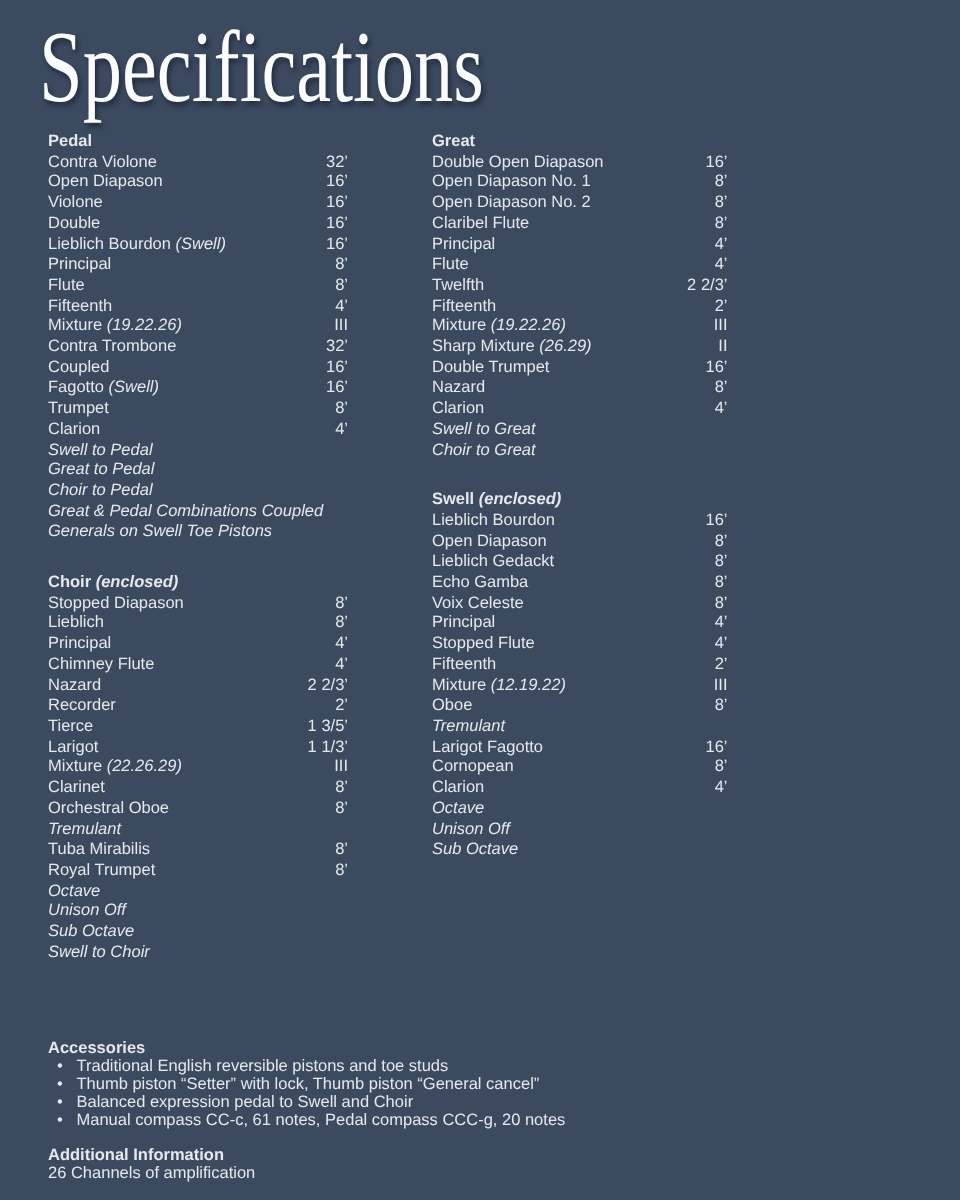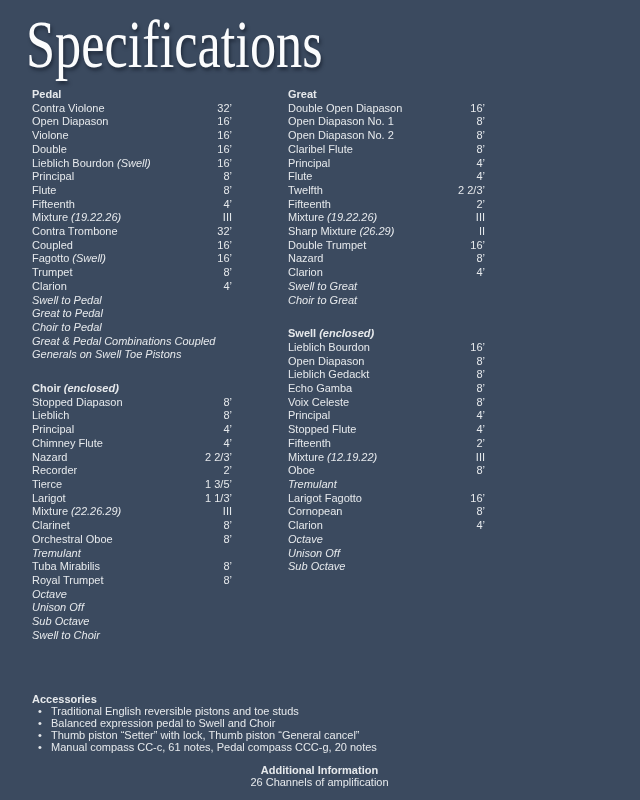--- a/index.html
+++ b/index.html
@@ -44,21 +44,21 @@
     top: 651px;
     width: 575px;
     font-size: 11px;
     line-height: 12px;
     margin-top: 42px;
   }
   .block-heading { font-weight: 700; }
   .acc-list { margin: 0; padding: 0; list-style: none; }
   .acc-list li { position: relative; padding-left: 19px; }
   .acc-list li::before { content: "\2022"; position: absolute; left: 6px; }
-  .additional { margin-top: 11px; text-align: center; }
+  .additional { margin-top: 11px; }
 </style>
 </head>
 <body>
 
 <h1 class="page-title">Specifications</h1>
 
 <div class="col col-left">
     <section class="division">
       <div class="division-heading"><span class="hname">Pedal</span></div>
       <div class="row">
@@ -349,22 +349,22 @@
         <span class="rpitch"></span>
       </div>
     </section>
   </div>
 
 <div class="bottom-block">
   <section>
     <div class="block-heading">Accessories</div>
     <ul class="acc-list">
         <li>Traditional English reversible pistons and toe studs</li>
+        <li>Thumb piston “Setter” with lock, Thumb piston “General cancel”</li>
         <li>Balanced expression pedal to Swell and Choir</li>
-        <li>Thumb piston “Setter” with lock, Thumb piston “General cancel”</li>
         <li>Manual compass CC-c, 61 notes, Pedal compass CCC-g, 20 notes</li>
       </ul>
   </section>
   <section class="additional">
     <div class="block-heading">Additional Information</div>
     <div>
         <div>26 Channels of amplification</div>
       </div>
   </section>
 </div>

